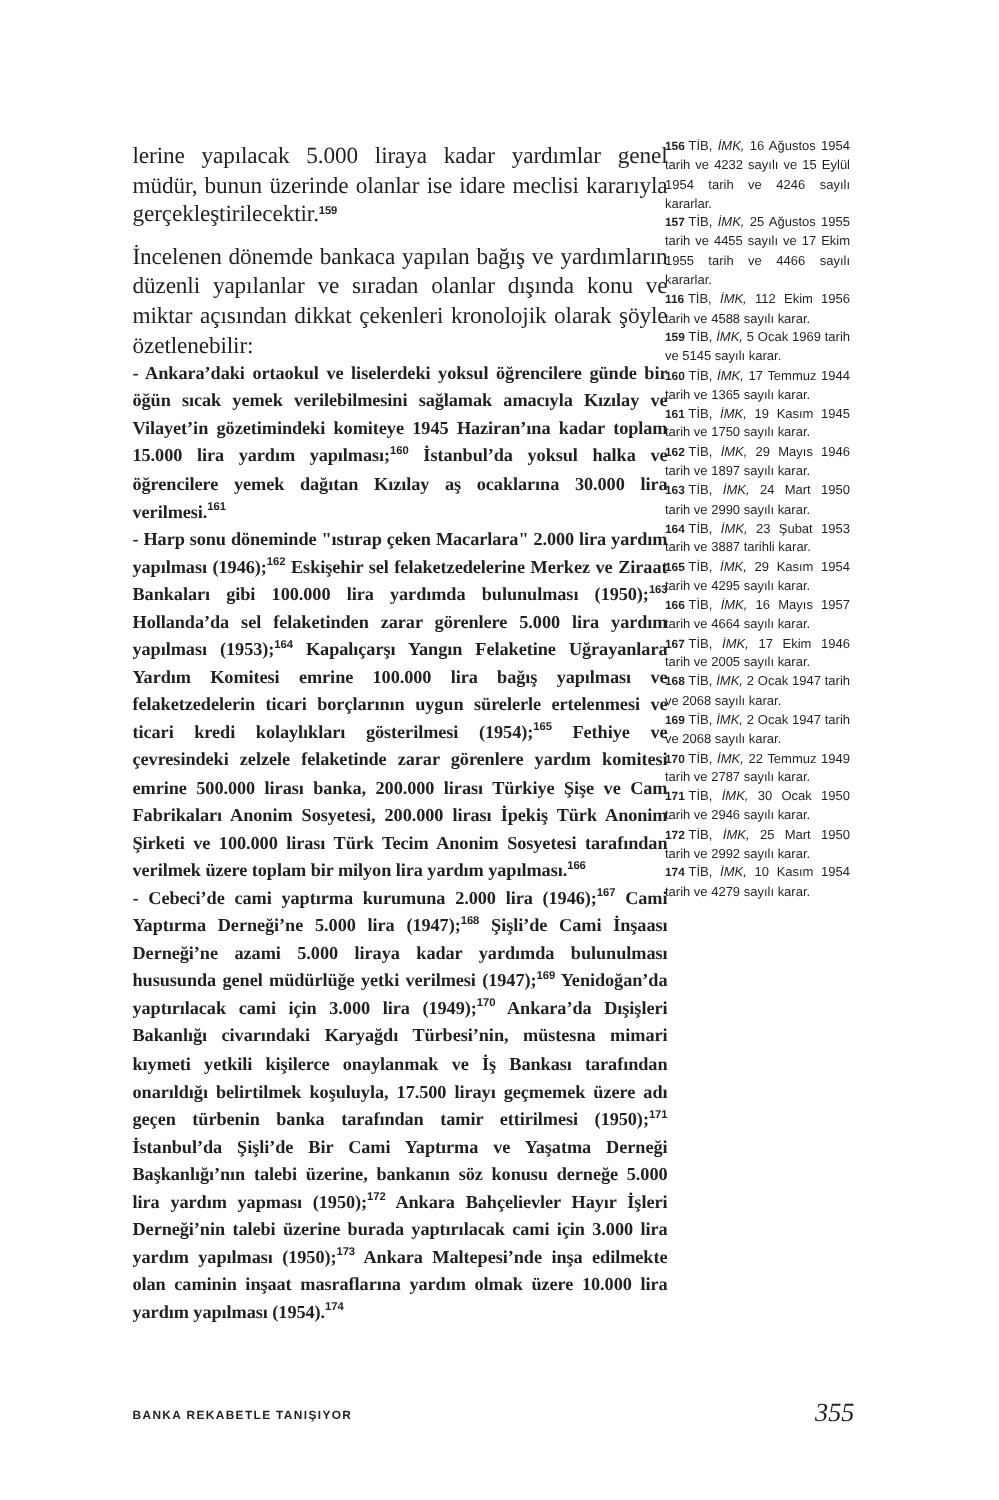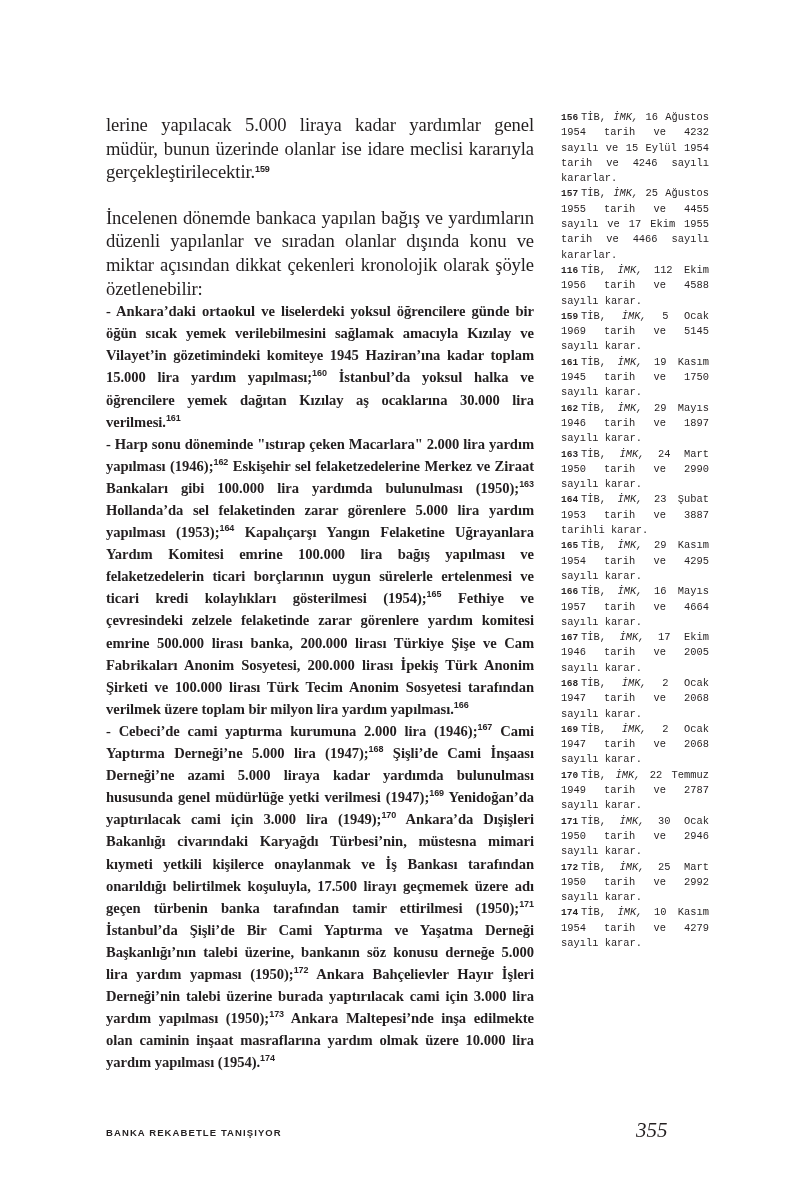--- a/index.html
+++ b/index.html
@@ -6,47 +6,47 @@
   body { width: 799px; height: 1200px; position: relative; overflow: hidden; color: #231f20; }
   .main {
     position: absolute; left: 106px; top: 113px; width: 428px;
     font-family: "DejaVu Serif", "Liberation Serif", serif;
   }
   .para {
     font-family: "Liberation Serif", serif;
     font-size: 18.6px; line-height: 23.6px; text-align: justify; margin: 0;
     letter-spacing: -0.1px;
   }
-  .para + .para { margin-top: 22px; }
+  .para + .para { margin-top: 10px; }
   .list {
     font-family: "Liberation Serif", serif; font-weight: bold;
     font-size: 14.6px; line-height: 22.1px; text-align: justify; margin: 0;
     letter-spacing: -0.05px;
   }
   .list-item { margin: 0; text-align: justify; }
   sup.fn {
     font-family: "Liberation Sans", sans-serif; font-weight: bold;
     font-size: 9px; line-height: 0; vertical-align: 6px;
   }
   .notes {
-    position: absolute; left: 561px; top: 110px; width: 148px;
-    font-family: Liberation Mono, monospace; font-size: 10.4px; line-height: 15.3px;
+    position: absolute; left: 532px; top: 110px; width: 148px;
+    font-family: Liberation Sans, sans-serif; font-size: 10.4px; line-height: 15.3px;
     color: #231f20; text-align: justify;
   }
   .note { margin: 0; }
   .note .num { font-weight: bold; font-size: 9.5px; margin-right: 3px; }
   .note .src-b { }
   .note .src-i { font-style: italic; }
   .footer-title {
     position: absolute; left: 106px; top: 1127px;
     font-family: "Liberation Sans", sans-serif; font-weight: bold;
     font-size: 9.5px; letter-spacing: 1.1px; color: #231f20;
   }
   .page-num {
-    position: absolute; left: 636px; top: 1118px;
+    position: absolute; left: 652px; top: 1118px;
     font-family: "Liberation Serif", serif; font-style: italic;
     font-size: 21px; color: #231f20;
   }
 </style>
 </head>
 <body>
 
 <div class="main">
   <p class="para"><span>lerine yapılacak 5.000 liraya kadar yardımlar genel müdür, bunun üzerinde olanlar ise idare meclisi kararıyla gerçekleştirilecektir.</span><sup class="fn">159</sup></p>
   <p class="para"><span>İncelenen dönemde bankaca yapılan bağış ve yardımların düzenli yapılanlar ve sıradan olanlar dışında konu ve miktar açısından dikkat çekenleri kronolojik olarak şöyle özetlenebilir:</span></p>
@@ -55,20 +55,21 @@
       <p class="list-item"><span>- Harp sonu döneminde "ıstırap çeken Macarlara" 2.000 lira yardım yapılması (1946);</span><sup class="fn">162</sup><span> Eskişehir sel felaketzedelerine Merkez ve Ziraat Bankaları gibi 100.000 lira yardımda bulunulması (1950);</span><sup class="fn">163</sup><span> Hollanda’da sel felaketinden zarar görenlere 5.000 lira yardım yapılması (1953);</span><sup class="fn">164</sup><span> Kapalıçarşı Yangın Felaketine Uğrayanlara Yardım Komitesi emrine 100.000 lira bağış yapılması ve felaketzedelerin ticari borçlarının uygun sürelerle ertelenmesi ve ticari kredi kolaylıkları gösterilmesi (1954);</span><sup class="fn">165</sup><span> Fethiye ve çevresindeki zelzele felaketinde zarar görenlere yardım komitesi emrine 500.000 lirası banka, 200.000 lirası Türkiye Şişe ve Cam Fabrikaları Anonim Sosyetesi, 200.000 lirası İpekiş Türk Anonim Şirketi ve 100.000 lirası Türk Tecim Anonim Sosyetesi tarafından verilmek üzere toplam bir milyon lira yardım yapılması.</span><sup class="fn">166</sup></p>
       <p class="list-item"><span>- Cebeci’de cami yaptırma kurumuna 2.000 lira (1946);</span><sup class="fn">167</sup><span> Cami Yaptırma Derneği’ne 5.000 lira (1947);</span><sup class="fn">168</sup><span> Şişli’de Cami İnşaası Derneği’ne azami 5.000 liraya kadar yardımda bulunulması hususunda genel müdürlüğe yetki verilmesi (1947);</span><sup class="fn">169</sup><span> Yenidoğan’da yaptırılacak cami için 3.000 lira (1949);</span><sup class="fn">170</sup><span> Ankara’da Dışişleri Bakanlığı civarındaki Karyağdı Türbesi’nin, müstesna mimari kıymeti yetkili kişilerce onaylanmak ve İş Bankası tarafından onarıldığı belirtilmek koşuluyla, 17.500 lirayı geçmemek üzere adı geçen türbenin banka tarafından tamir ettirilmesi (1950);</span><sup class="fn">171</sup><span> İstanbul’da Şişli’de Bir Cami Yaptırma ve Yaşatma Derneği Başkanlığı’nın talebi üzerine, bankanın söz konusu derneğe 5.000 lira yardım yapması (1950);</span><sup class="fn">172</sup><span> Ankara Bahçelievler Hayır İşleri Derneği’nin talebi üzerine burada yaptırılacak cami için 3.000 lira yardım yapılması (1950);</span><sup class="fn">173</sup><span> Ankara Maltepesi’nde inşa edilmekte olan caminin inşaat masraflarına yardım olmak üzere 10.000 lira yardım yapılması (1954).</span><sup class="fn">174</sup></p>
     </div>
 </div>
 
 <div class="notes" id="notes">
     <p class="note"><span class="num">156</span><span class="src-b">TİB,</span> <span class="src-i">İMK,</span> <span class="txt">16 Ağustos 1954 tarih ve 4232 sayılı ve 15 Eylül 1954 tarih ve 4246 sayılı kararlar.</span></p>
     <p class="note"><span class="num">157</span><span class="src-b">TİB,</span> <span class="src-i">İMK,</span> <span class="txt">25 Ağustos 1955 tarih ve 4455 sayılı ve 17 Ekim 1955 tarih ve 4466 sayılı kararlar.</span></p>
     <p class="note"><span class="num">116</span><span class="src-b">TİB,</span> <span class="src-i">İMK,</span> <span class="txt">112 Ekim 1956 tarih ve 4588 sayılı karar.</span></p>
     <p class="note"><span class="num">159</span><span class="src-b">TİB,</span> <span class="src-i">İMK,</span> <span class="txt">5 Ocak 1969 tarih ve 5145 sayılı karar.</span></p>
+    <p class="note"><span class="num">160</span><span class="src-b">TİB,</span> <span class="src-i">İMK,</span> <span class="txt">17 Temmuz 1944 tarih ve 1365 sayılı karar.</span></p>
     <p class="note"><span class="num">161</span><span class="src-b">TİB,</span> <span class="src-i">İMK,</span> <span class="txt">19 Kasım 1945 tarih ve 1750 sayılı karar.</span></p>
     <p class="note"><span class="num">162</span><span class="src-b">TİB,</span> <span class="src-i">İMK,</span> <span class="txt">29 Mayıs 1946 tarih ve 1897 sayılı karar.</span></p>
     <p class="note"><span class="num">163</span><span class="src-b">TİB,</span> <span class="src-i">İMK,</span> <span class="txt">24 Mart 1950 tarih ve 2990 sayılı karar.</span></p>
     <p class="note"><span class="num">164</span><span class="src-b">TİB,</span> <span class="src-i">İMK,</span> <span class="txt">23 Şubat 1953 tarih ve 3887 tarihli karar.</span></p>
     <p class="note"><span class="num">165</span><span class="src-b">TİB,</span> <span class="src-i">İMK,</span> <span class="txt">29 Kasım 1954 tarih ve 4295 sayılı karar.</span></p>
     <p class="note"><span class="num">166</span><span class="src-b">TİB,</span> <span class="src-i">İMK,</span> <span class="txt">16 Mayıs 1957 tarih ve 4664 sayılı karar.</span></p>
     <p class="note"><span class="num">167</span><span class="src-b">TİB,</span> <span class="src-i">İMK,</span> <span class="txt">17 Ekim 1946 tarih ve 2005 sayılı karar.</span></p>
     <p class="note"><span class="num">168</span><span class="src-b">TİB,</span> <span class="src-i">İMK,</span> <span class="txt">2 Ocak 1947 tarih ve 2068 sayılı karar.</span></p>
     <p class="note"><span class="num">169</span><span class="src-b">TİB,</span> <span class="src-i">İMK,</span> <span class="txt">2 Ocak 1947 tarih ve 2068 sayılı karar.</span></p>
     <p class="note"><span class="num">170</span><span class="src-b">TİB,</span> <span class="src-i">İMK,</span> <span class="txt">22 Temmuz 1949 tarih ve 2787 sayılı karar.</span></p>

